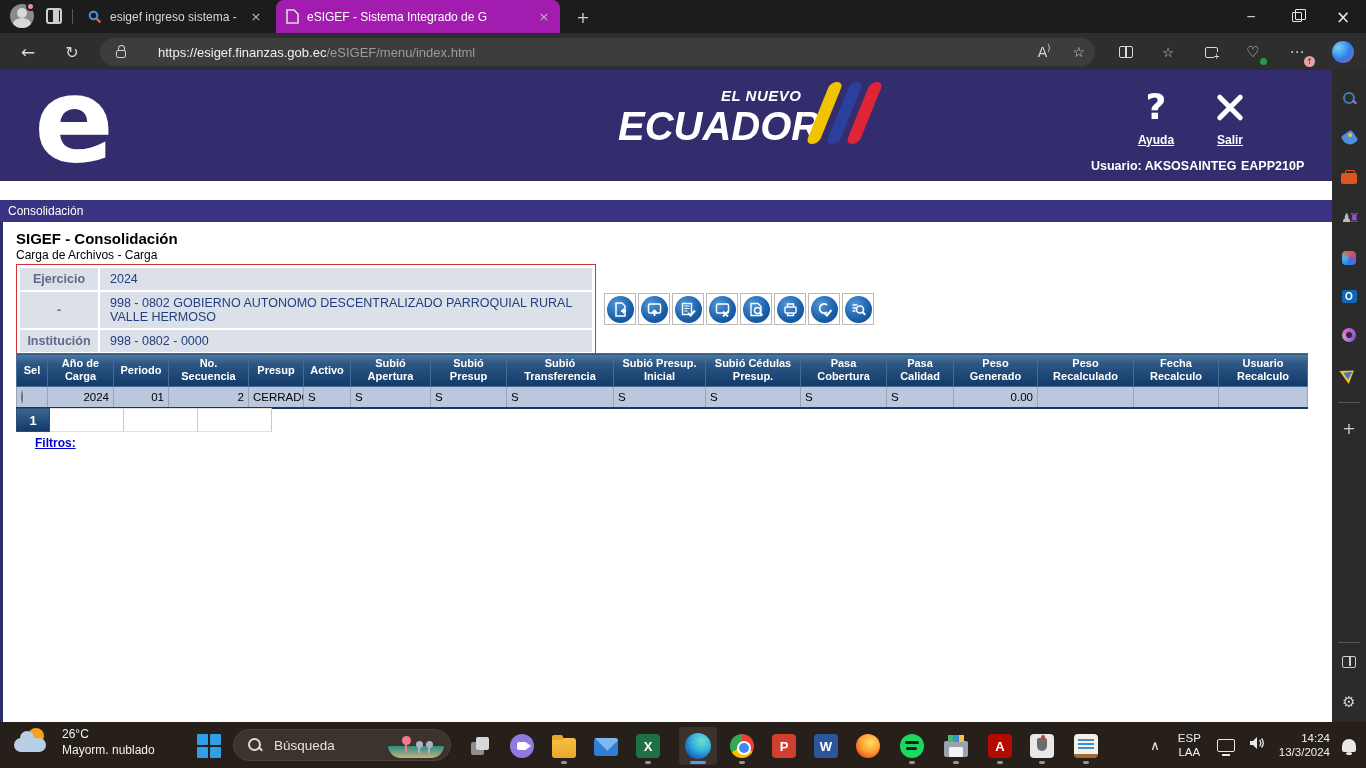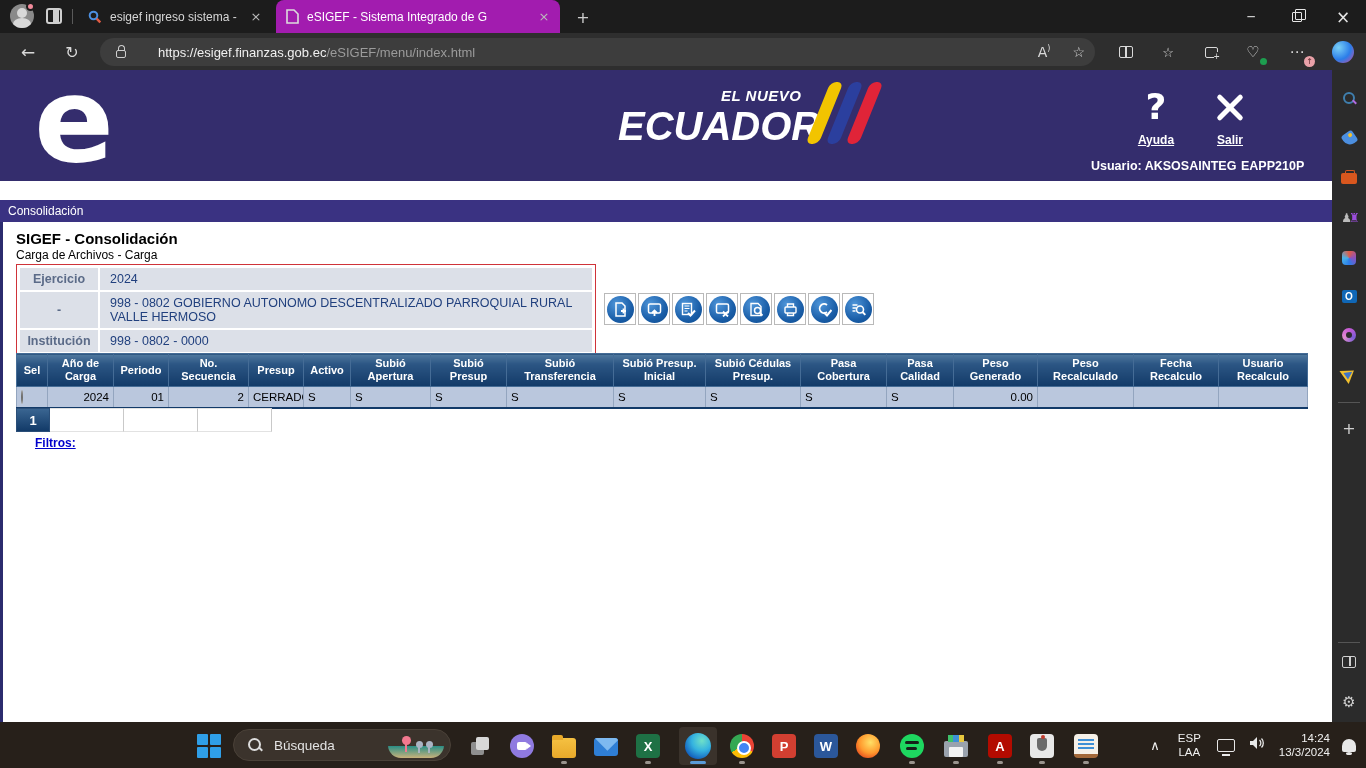--- a/index.html
+++ b/index.html
@@ -544,20 +544,27 @@
         <div class="pager-empty"></div>
         <div class="pager-empty"></div>
         <div class="pager-empty"></div>
       </div>
 
       <a id="filters">Filtros:</a>
     </div>
   </div>
 
   <div id="taskbar">
+    <div id="weather">
+      <span class="wx-ic">
+          <span class="wx-sun"></span>
+          <span class="wx-cloud"></span>
+        </span>
+      <span class="wx-txt"><span>26°C</span><br><span>Mayorm. nublado</span></span>
+    </div>
 
     <div class="tb-slot" style="left:190px;">
         <span class="start-ic">
           <i></i>
           <i></i>
           <i></i>
           <i></i>
         </span>
       </div>
 

